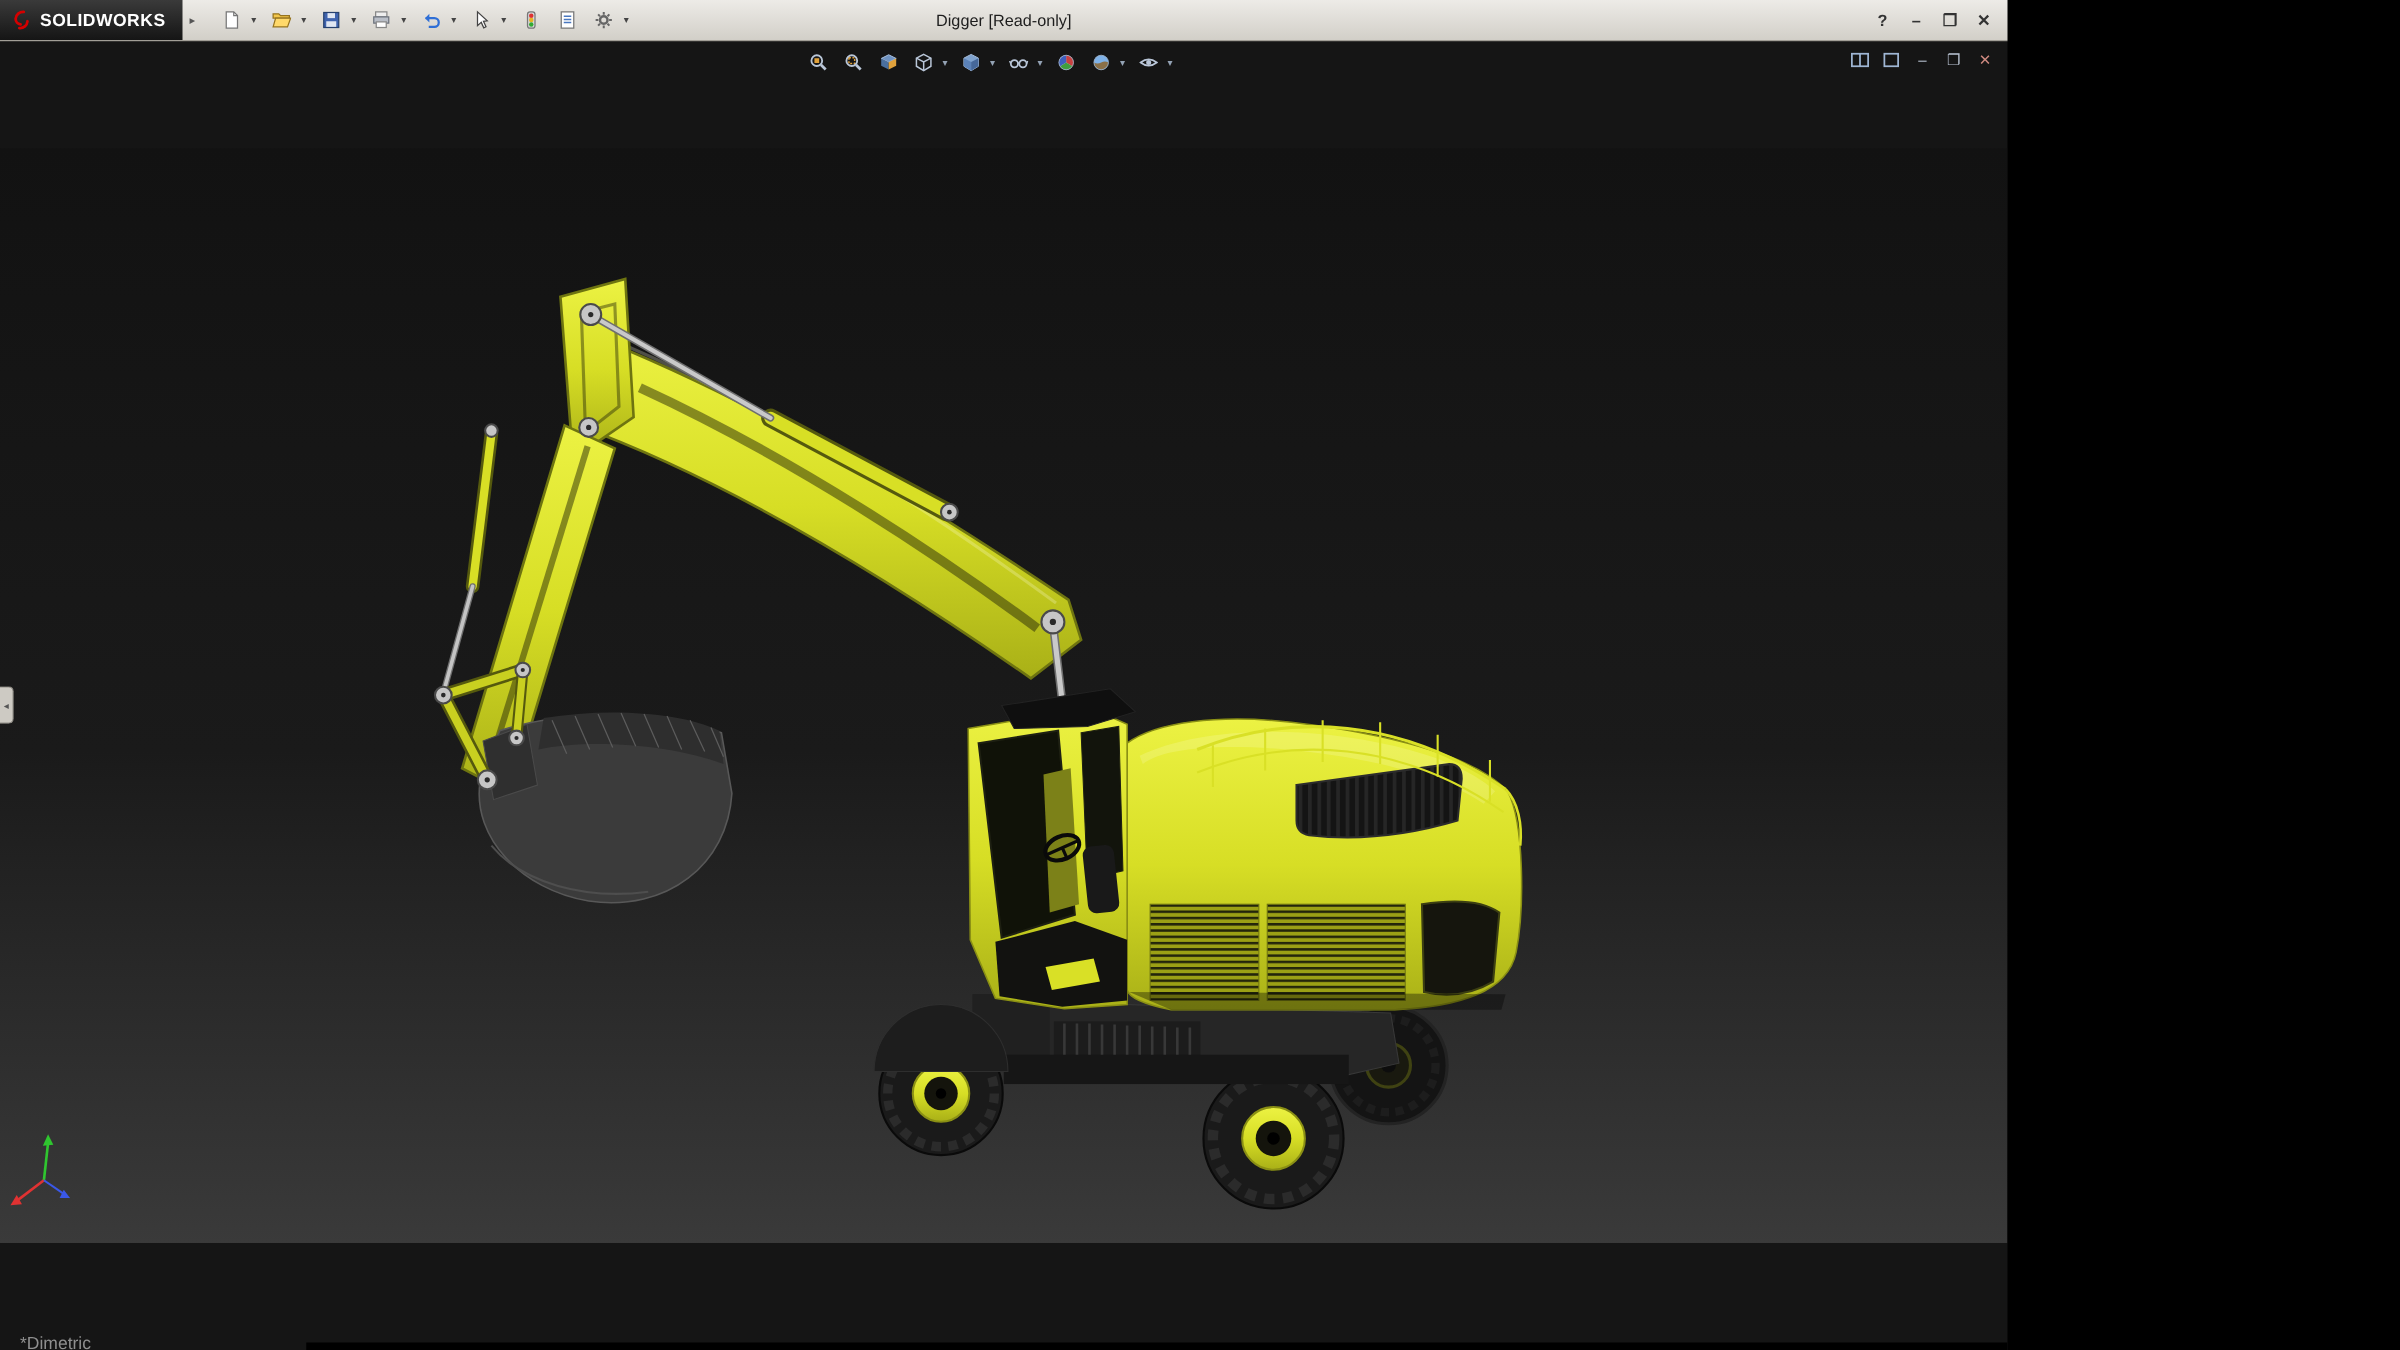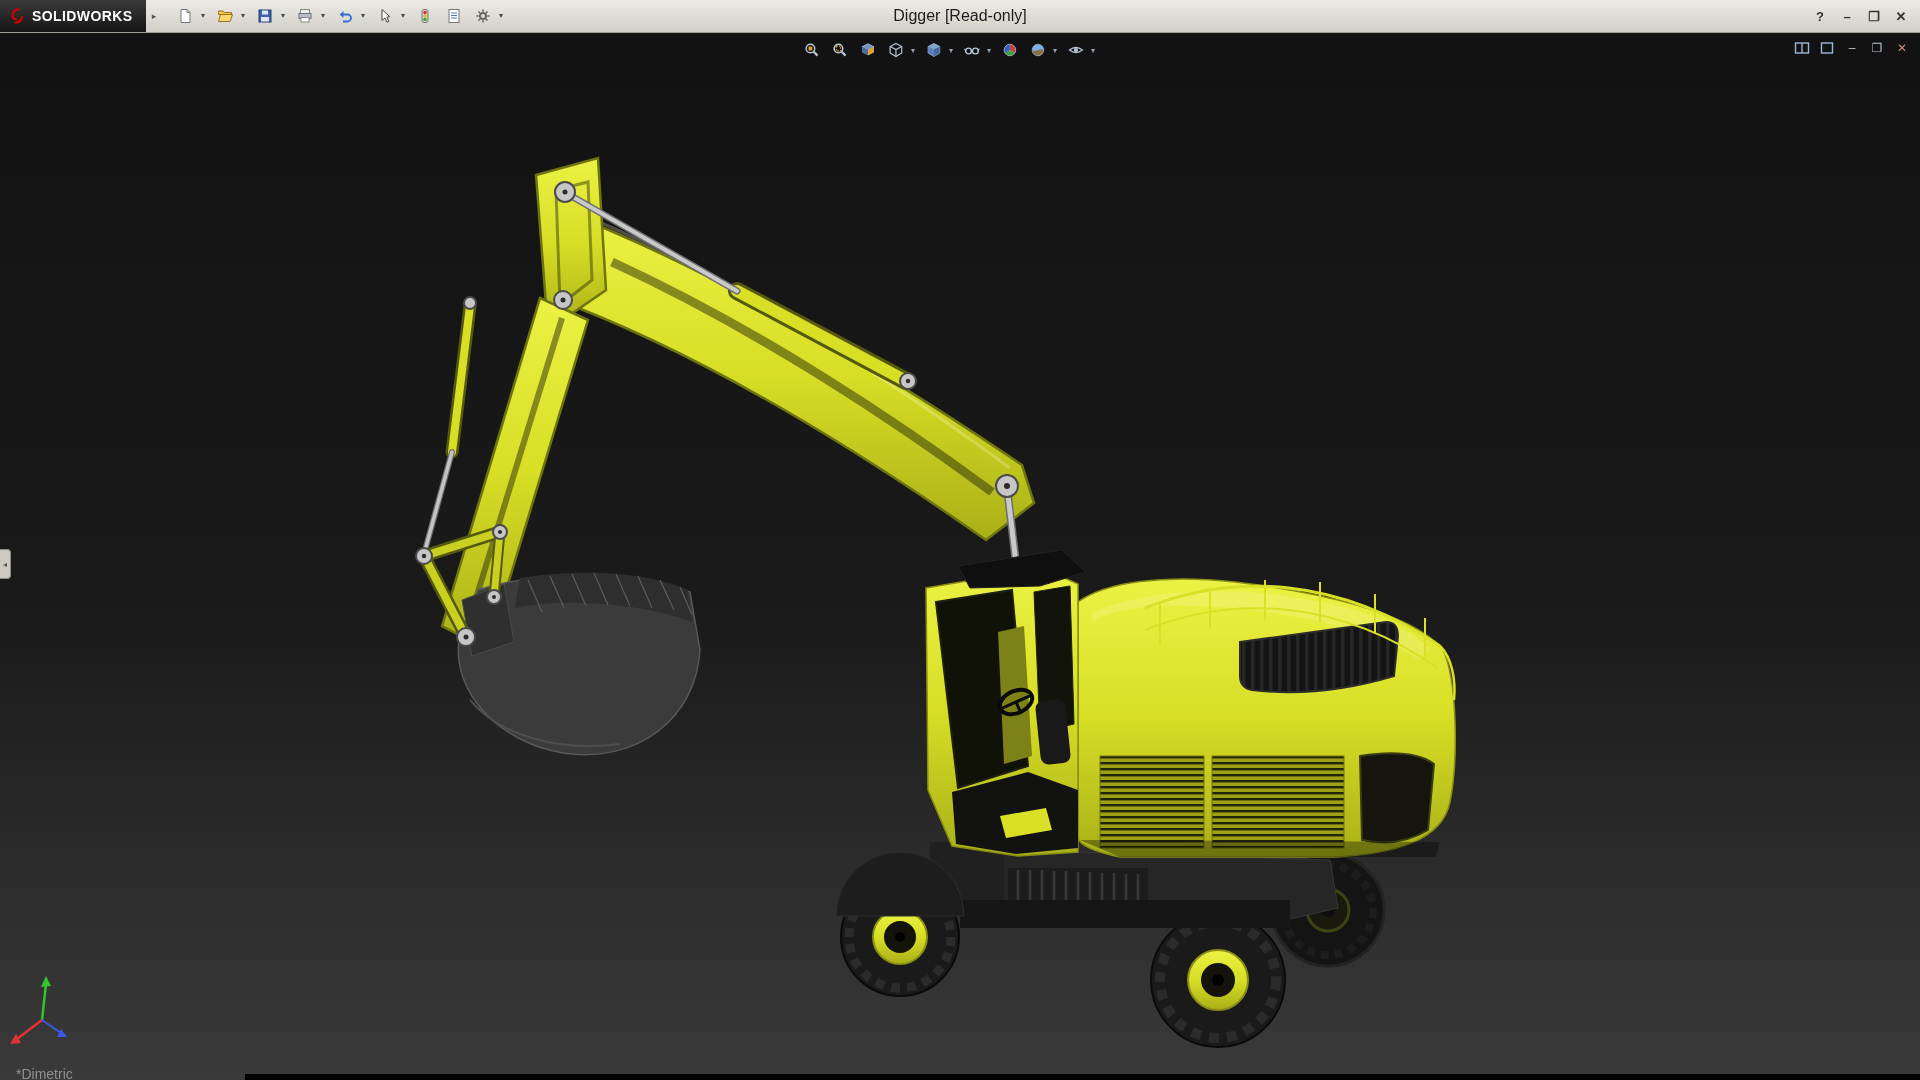--- a/index.html
+++ b/index.html
@@ -1,34 +1,34 @@
 <!DOCTYPE html>
 <html style="--menubar-bg-top: #edebe7; --menubar-bg-bottom: #d2cfc8; --brand-red: #d40000; --viewport-bg-top: #121212; --viewport-bg-bottom: #3a3a3a; --excavator-yellow: #d9e026; --excavator-yellow-dark: #a9b017; --excavator-outline: #6e7410; --dark-part: #1a1a1a; --metal: #c6c6c6; --triad-x: #e03232; --triad-y: #2fc62f; --triad-z: #3a58e8;"><head>
 <meta charset="utf-8">
 <style>
   *{margin:0;padding:0;box-sizing:border-box}
   html,body{width:1920px;height:1080px;overflow:hidden;background:#000;
     font-family:"Liberation Sans",sans-serif}
-  #app{position:relative;width:1920px;height:1080px}
+  #app{position:relative;width:1606px;height:1080px}
 
   
   .titlebar{position:absolute;top:0;left:0;right:0;height:33px;display:flex;align-items:center;
     background:linear-gradient(var(--menubar-bg-top),var(--menubar-bg-bottom));
     border-bottom:1px solid #a29f97;z-index:5}
   .brand{height:100%;display:flex;align-items:center;gap:6px;padding:0 14px 0 8px;
     background:linear-gradient(#3a3a3a,#151515)}
   .brand-text{color:#fff;font-weight:bold;font-size:14px;letter-spacing:.4px}
   .flyout{width:15px;height:22px;border:none;background:transparent;color:#555;font-size:9px;cursor:pointer}
   .toolbar{display:flex;align-items:center;margin-left:12px}
   .tb-group{display:flex;align-items:center;margin-right:5px}
   .tb-btn{width:24px;height:26px;display:flex;align-items:center;justify-content:center;
     background:transparent;border:1px solid transparent;cursor:pointer}
   .tb-caret{width:11px;height:26px;border:none;background:transparent;color:#444;font-size:8px;
     padding:0;cursor:pointer;line-height:26px}
-  .doc-title{position:absolute;left:50%;transform:translateX(-50%);font-size:16px;color:#1d1d1d;white-space:nowrap}
+  .doc-title{position:absolute;left:50%;transform:translateX(-50%);font-size:13px;color:#1d1d1d;white-space:nowrap}
   .titlebar-right{margin-left:auto;display:flex;align-items:center;gap:5px;padding-right:8px}
   .titlebar-right button{width:22px;height:22px;border:none;background:transparent;font-size:13px;
     color:#333;cursor:pointer;font-weight:bold}
 
   
   .viewport{position:absolute;top:33px;left:0;right:0;bottom:0;overflow:hidden;background:#151515}
   .scene{position:absolute;inset:0;width:100%;height:100%;display:block}
 
   
   .headsup{position:absolute;top:5px;left:50%;transform:translateX(-53%);display:flex;align-items:center}

